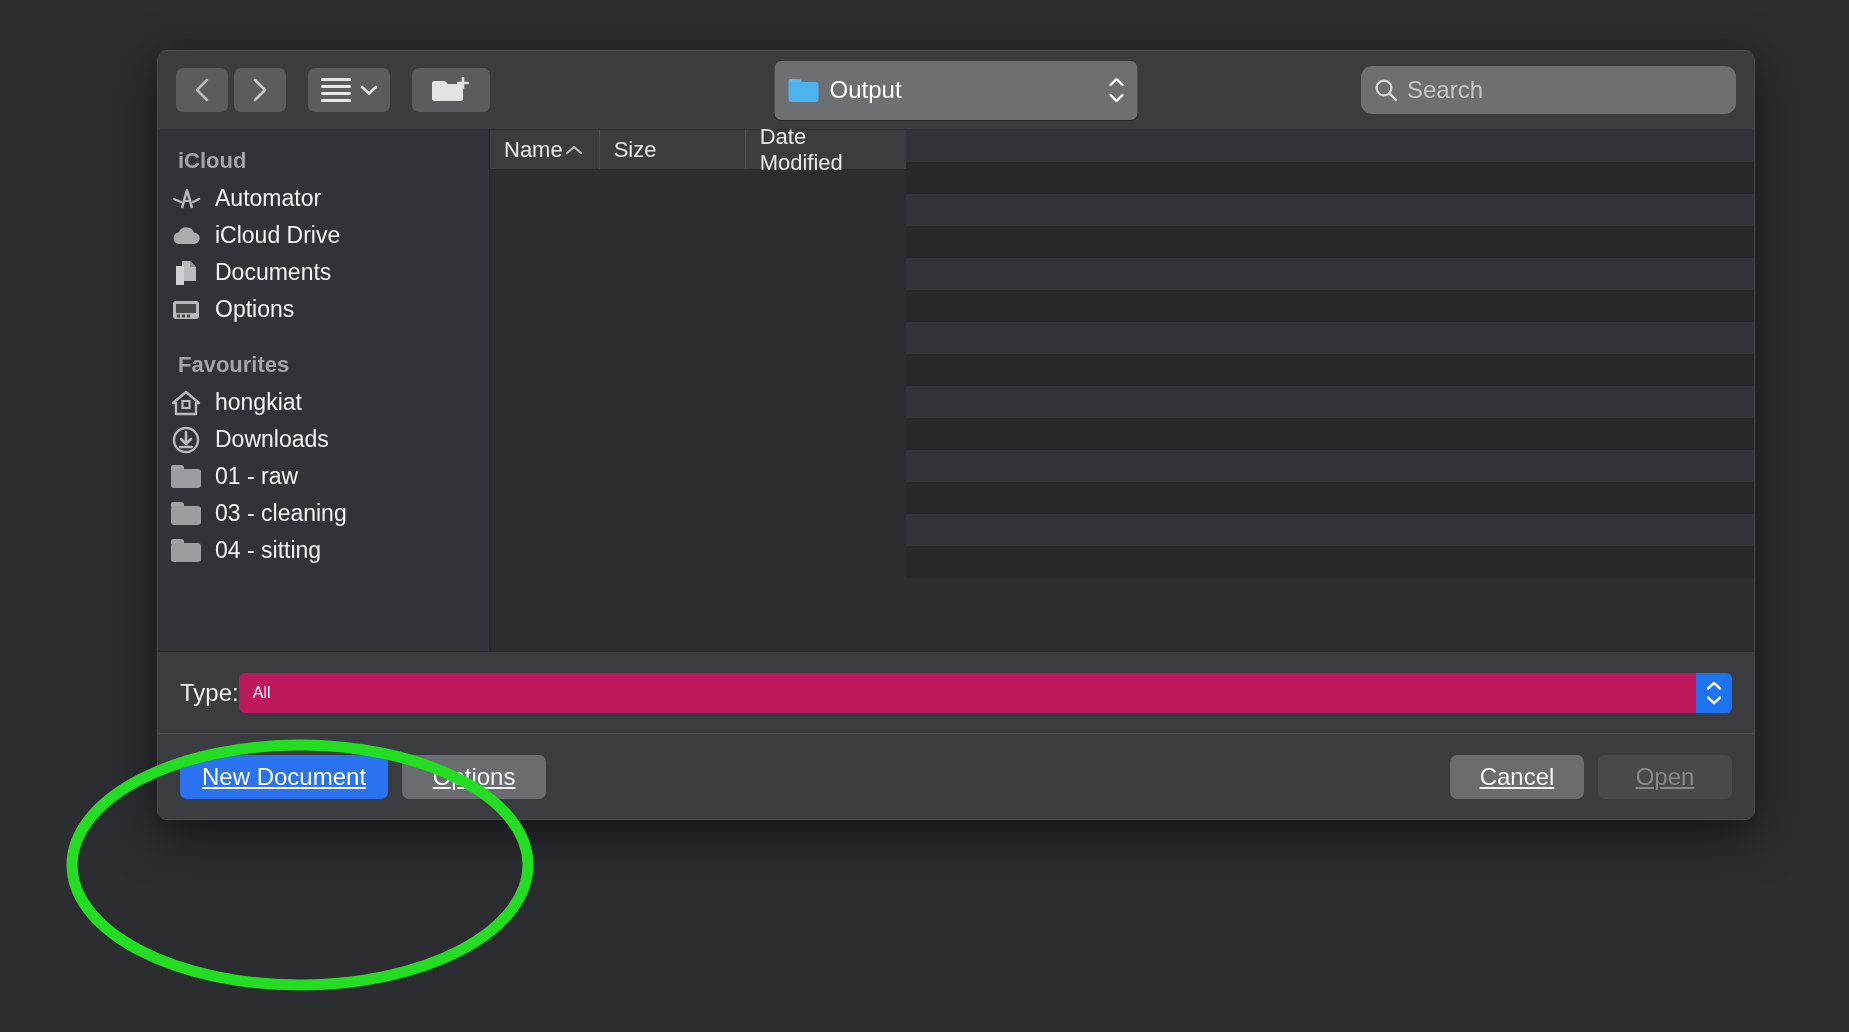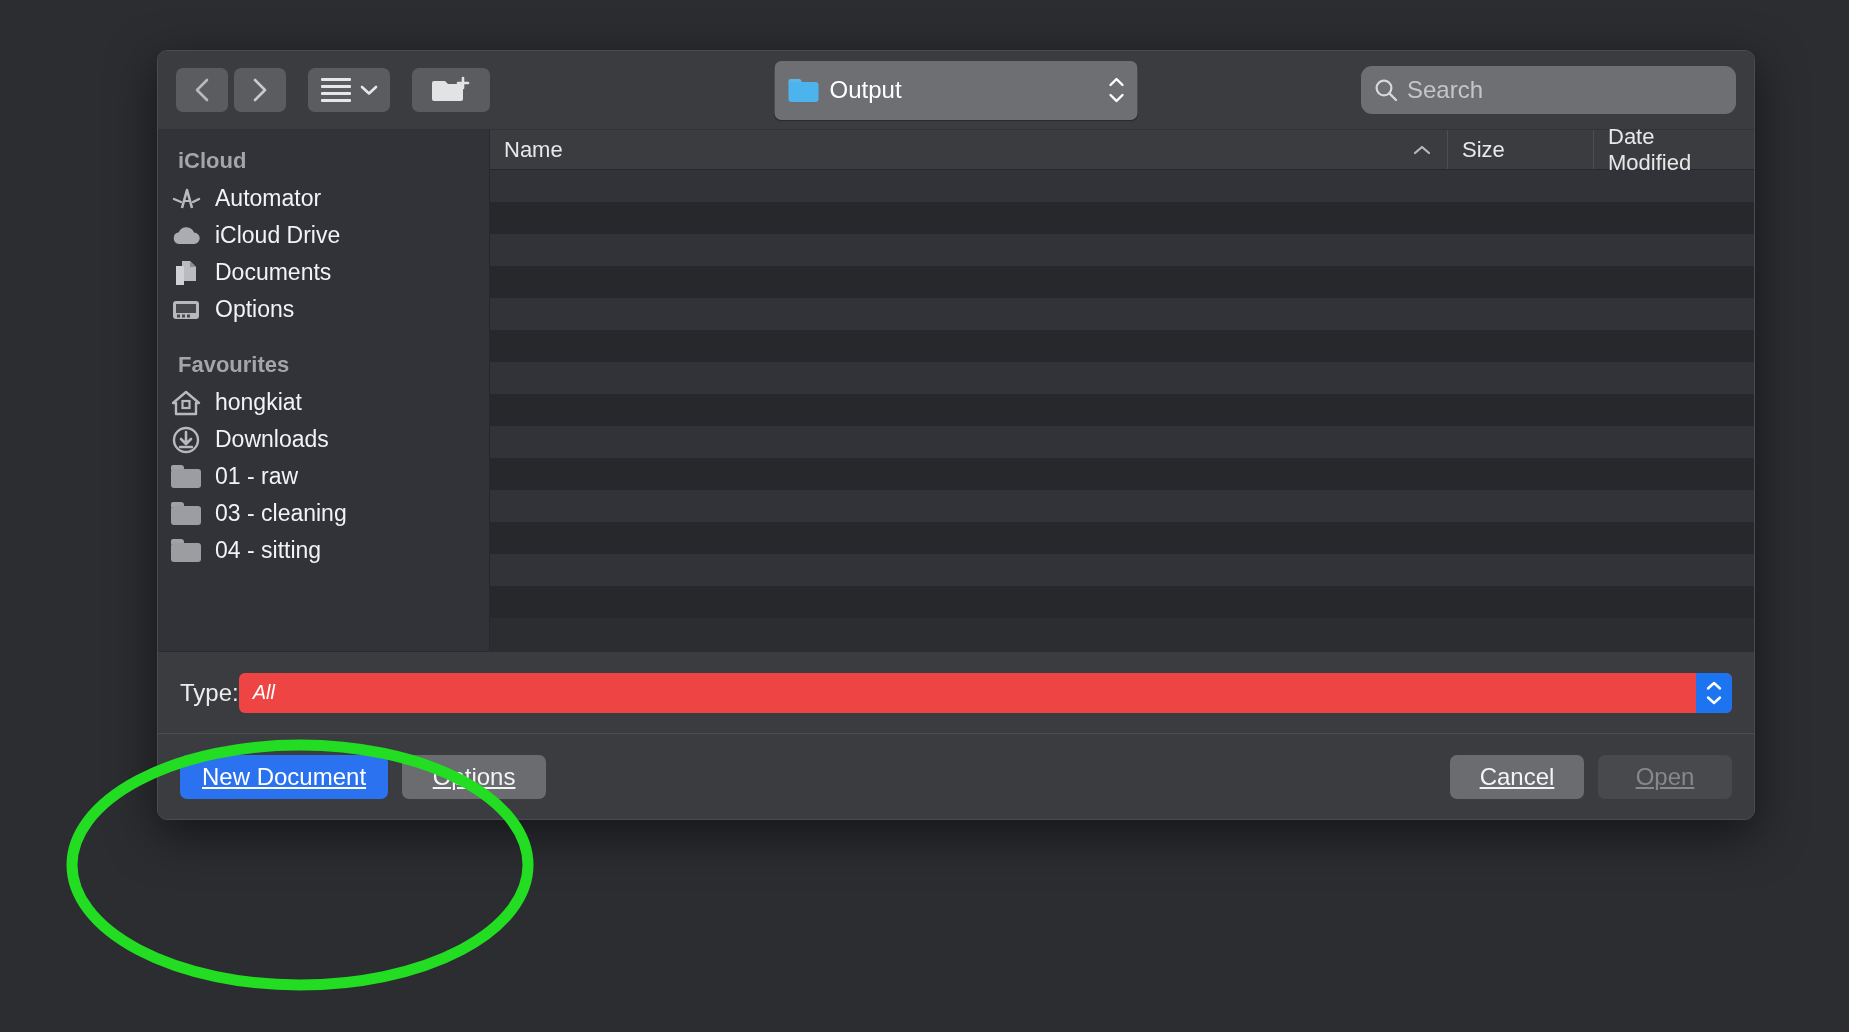--- a/index.html
+++ b/index.html
@@ -119,21 +119,21 @@
   .sb-gap { height: 16px; }
 
   
   .fold { width: 30px; height: 23px; position: relative; }
   .fold::before { content:""; position:absolute; left:0; top:0; width:13px; height:5px;
                   background:#a0a2a6; border-radius:2px 3px 0 0; }
   .fold::after { content:""; position:absolute; left:0; top:3.5px; width:30px; height:19.5px;
                  background:#9b9da1; border-radius:3px; }
 
   
-  .listpane { flex: 1; display: flex; flex-direction: column; min-width: 0; background: #2b2d31; }
+  .listpane { flex: 1; display: flex; flex-direction: row; min-width: 0; background: #2b2d31; }
   .col-head {
     height: 40px; flex: 0 0 40px;
     background: #3a3c40;
     display: flex; align-items: stretch;
     color: #e7e8ea; font-size: 22px;
     border-bottom: 1px solid #26282b;
   }
   .col {
     display: flex; align-items: center;
     padding: 0 14px;
@@ -154,25 +154,25 @@
   .typebar {
     height: 82px; flex: 0 0 82px;
     background: #3a3c40;
     display: flex; align-items: center;
     padding: 0 22px 0 22px;
     border-top: 1px solid #2a2c30;
   }
   .type-label { color: #eceded; font-size: 24px; white-space: nowrap; }
   .type-popup {
     flex: 1; height: 40px;
-    background: #ef4444; border-radius: 6px;
+    background: #be185d; border-radius: 6px;
     display: flex; align-items: center;
     padding-left: 14px;
-    color: #fff; font-size: 20px;
-    position: relative; cursor: default; font-style: italic;
+    color: #fff; font-size: 16px;
+    position: relative; cursor: default;
   }
   .type-stepper {
     position: absolute; right: 0; top: 0; bottom: 0; width: 36px;
     background: #1d74f0; border-radius: 0 6px 6px 0;
     display: flex; flex-direction: column; align-items: center; justify-content: center; gap: 4px;
   }
 
   
   .actionbar {
     height: 86px; flex: 0 0 86px;

